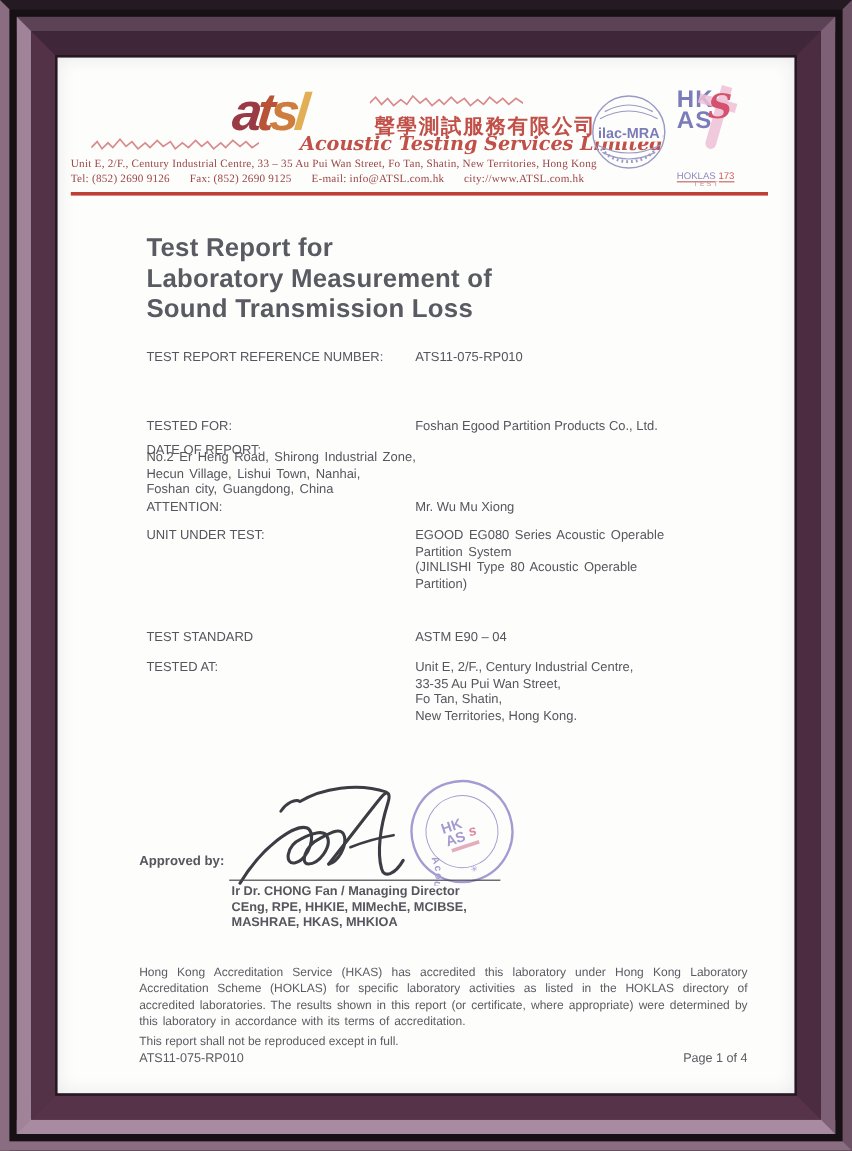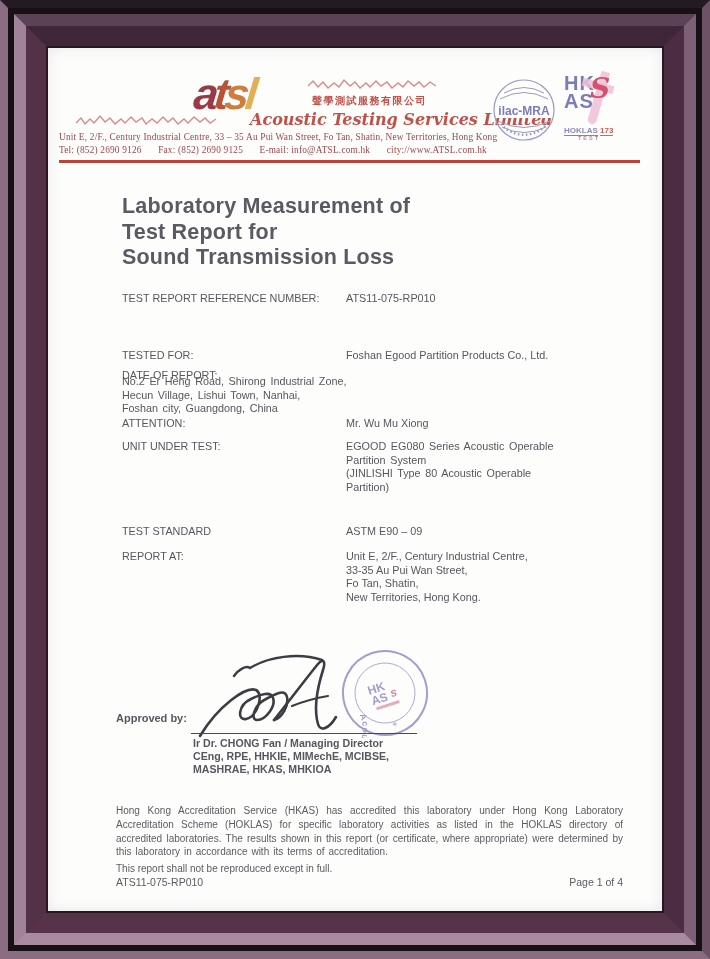--- a/index.html
+++ b/index.html
@@ -23,21 +23,21 @@
   
   .squiggle{position:absolute;}
   .sq-left{left:28px;top:66px;}
   .sq-right{left:260px;top:30px;}
   .atsl{position:absolute;left:146px;top:24px;font-size:44px;font-weight:900;
     font-style:italic;letter-spacing:-4px;transform:skewX(-6deg);line-height:1;}
   .atsl .l1{color:#9a3a44;}
   .atsl .l2{color:#b85338;}
   .atsl .l3{color:#cf7d3f;}
   .atsl .l4{color:#e2ae56;}
-  .cn-name{position:absolute;left:264px;top:46px;font-size:10px;font-weight:bold;
+  .cn-name{position:absolute;left:264px;top:46px;font-size:17px;font-weight:bold;
     color:#c05048;letter-spacing:1.5px;white-space:nowrap;}
   .en-name{position:absolute;left:202px;top:62px;font-size:16px;font-weight:bold;
     font-style:italic;font-family:"DejaVu Serif","Liberation Serif",serif;
     color:#c05048;white-space:nowrap;}
   .addr{position:absolute;left:11px;font-size:9.3px;color:#9c4747;
     font-family:"Liberation Serif","DejaVu Serif",serif;letter-spacing:.2px;white-space:nowrap;text-align:center;}
   .addr1{top:84px;}
   .addr2{top:97px;}
   .addr2 span{margin-right:14px;}
   .red-rule{position:absolute;left:11px;top:112px;width:581px;height:2.5px;
@@ -46,21 +46,21 @@
   .ilac{position:absolute;left:444px;top:30px;}
   .hkas{position:absolute;left:516px;top:26px;width:56px;text-align:left;}
   .hkas-letters{position:relative;width:46px;height:40px;font-weight:900;
     font-size:20px;line-height:18px;letter-spacing:1px;color:#7b7cb8;}
   .hkas-j{position:absolute;left:30px;top:-3px;width:9px;height:54px;
     background:#eec0d6;transform:rotate(16deg);border-radius:0 0 7px 7px;opacity:.85;}
   .hkas-jbar{position:absolute;left:18px;top:8px;width:32px;height:8px;
     background:#eec0d6;transform:rotate(16deg);opacity:.85;}
   .hkas-s{position:absolute;left:26px;top:6px;font-family:"DejaVu Serif",serif;
     font-style:italic;font-weight:bold;font-size:28px;color:#d4526e;}
-  .hoklas{margin-top:12px;font-size:8px;font-weight:bold;white-space:nowrap;}
+  .hoklas{margin-top:28px;font-size:8px;font-weight:normal;white-space:nowrap;}
   .hoklas .w{color:#8b8bbd;border-bottom:1px solid #c86a6a;}
   .hoklas .n{color:#d05a5a;border-bottom:1px solid #c86a6a;}
   .hoklas-sub{font-size:5.5px;color:#c08a8a;letter-spacing:2px;margin-left:14px;}
 
   
   .title{position:absolute;left:74px;top:146px;font-size:21.5px;font-weight:bold;
     line-height:25.5px;color:#5a5a63;letter-spacing:.2px;}
 
   
   .fields{position:absolute;left:74px;top:244px;width:500px;}
@@ -138,22 +138,22 @@
       <span class="hkas-s">S</span>
     </div>
     <div class="hoklas">
       <span class="w">HOKLAS</span>
       <span class="n">173</span>
       <div class="hoklas-sub">TEST</div>
     </div>
   </div>
 
   <div class="title">
+    <div>Test Report for</div>
     <div>Laboratory Measurement of</div>
-    <div>Test Report for</div>
     <div>Sound Transmission Loss</div>
   </div>
 
   <div class="fields">
     <div class="f-row fr0">
       <span class="f-label">TEST REPORT REFERENCE NUMBER:</span>
       <span class="f-value">ATS11-075-RP010</span>
     </div>
     <div class="f-row fr1">
       <span class="f-label">DATE OF REPORT:</span>
@@ -174,24 +174,24 @@
     </div>
     <div class="f-row fr5">
       <span class="f-label">UNIT UNDER TEST:</span>
       <span class="f-value ws">EGOOD EG080 Series Acoustic Operable
 Partition System
 (JINLISHI Type 80 Acoustic Operable
 Partition)</span>
     </div>
     <div class="f-row fr6">
       <span class="f-label">TEST STANDARD</span>
-      <span class="f-value">ASTM E90 – 09</span>
+      <span class="f-value">ASTM E90 – 04</span>
     </div>
     <div class="f-row fr7">
-      <span class="f-label">REPORT AT:</span>
+      <span class="f-label">TESTED AT:</span>
       <span class="f-value">Unit E, 2/F., Century Industrial Centre,
 33-35 Au Pui Wan Street,
 Fo Tan, Shatin,
 New Territories, Hong Kong.</span>
     </div>
   </div>
 
   <div class="approved">Approved by:</div>
   <svg class="sig-art" width="175" height="98" viewBox="0 0 175 98">
     <path d="M38,32 C42,26 50,21 54,24 C72,13 102,8 126,16" fill="none" stroke="#3c3c44" stroke-width="2.4" stroke-linecap="round"></path>

